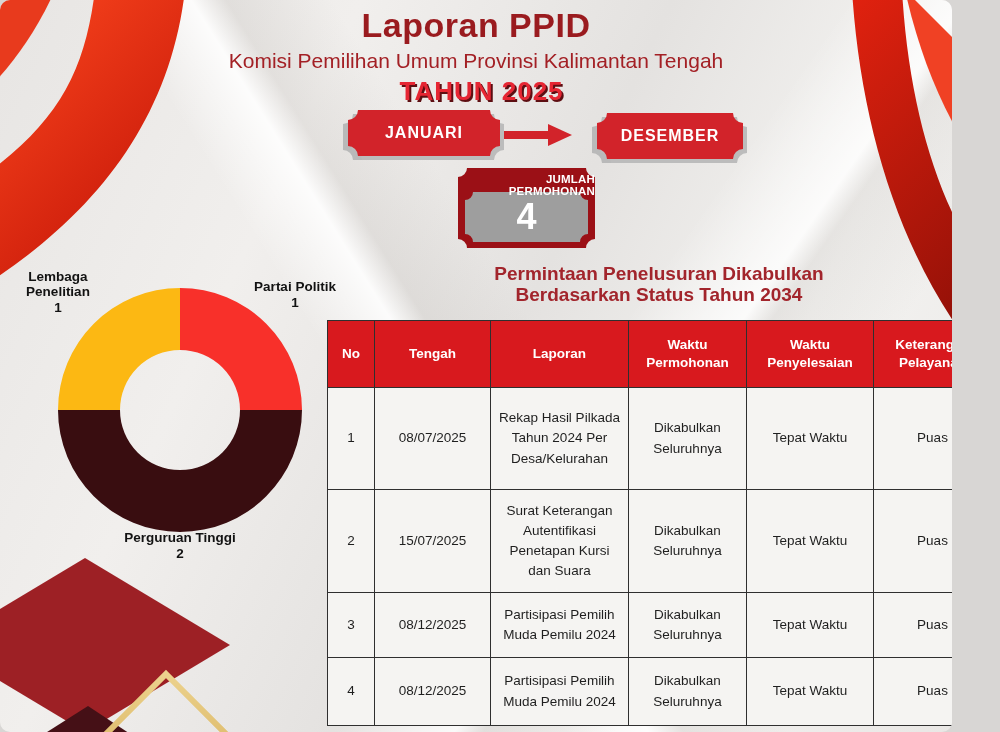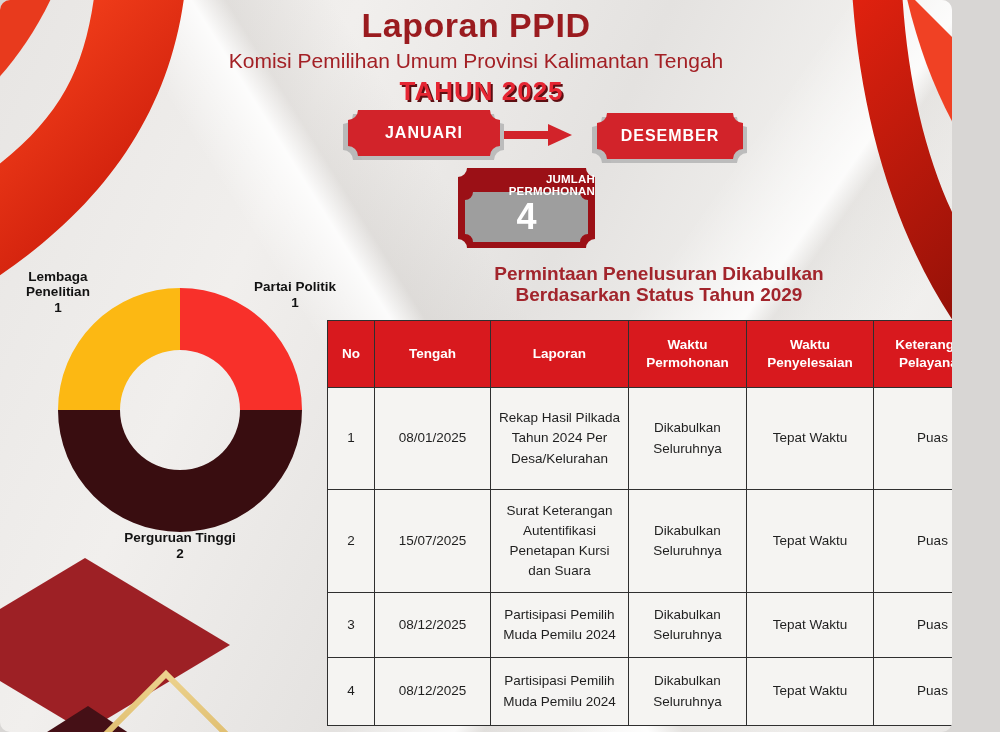--- a/index.html
+++ b/index.html
@@ -152,21 +152,21 @@
       <div class="c-lbl">Partai Politik</div>
       <div class="c-val">1</div>
     </div>
     <div class="callout co-perguruan">
       <div class="c-lbl">Perguruan Tinggi</div>
       <div class="c-val">2</div>
     </div>
 
     <div class="tbl-title">
       <div>Permintaan Penelusuran Dikabulkan</div>
-      <div>Berdasarkan Status Tahun 2029</div>
+      <div>Berdasarkan Status Tahun 2034</div>
     </div>
 
     <div class="tbl-wrap">
       <table class="data">
         <colgroup>
           <col style="width:47px">
             <col style="width:116px">
             <col style="width:138px">
           <col style="width:118px">
             <col style="width:127px">
@@ -178,21 +178,21 @@
             <th>Tengah</th>
             <th>Laporan</th>
             <th>Waktu Permohonan</th>
             <th>Waktu Penyelesaian</th>
             <th>Keterangan Pelayanan</th>
           </tr>
         </thead>
         <tbody>
           <tr style="height:102px">
             <td class="num">1</td>
-            <td>08/01/2025</td>
+            <td>08/07/2025</td>
             <td>Rekap Hasil Pilkada Tahun 2024 Per Desa/Kelurahan</td>
             <td>Dikabulkan Seluruhnya</td>
             <td>Tepat Waktu</td>
             <td>Puas</td>
           </tr>
           <tr style="height:103px">
             <td class="num">2</td>
             <td>15/07/2025</td>
             <td>Surat Keterangan Autentifikasi Penetapan Kursi dan Suara</td>
             <td>Dikabulkan Seluruhnya</td>

